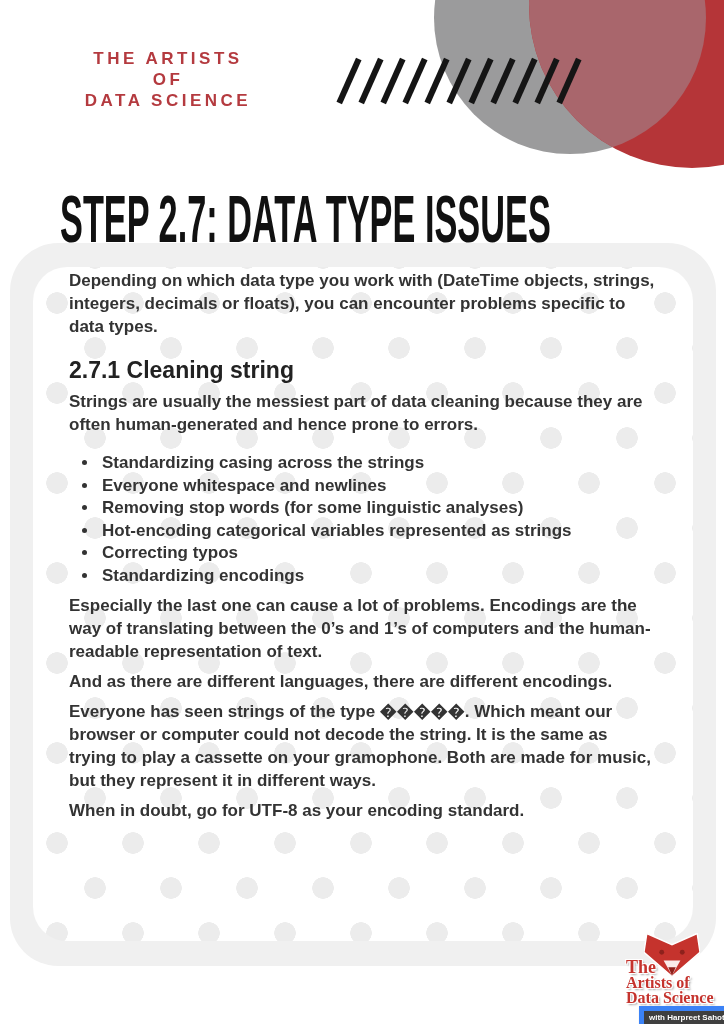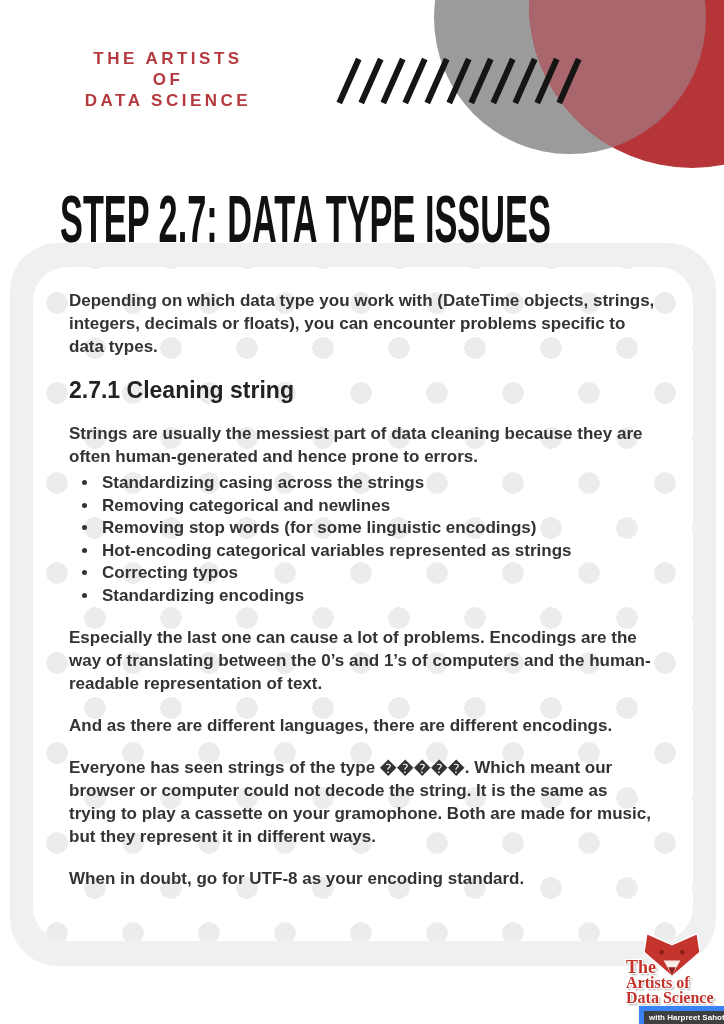--- a/index.html
+++ b/index.html
@@ -22,31 +22,31 @@
 
   
   .title { position:absolute; left:60px; top:186px; color:#111111; font-weight:bold;
            font-size:66px; line-height:1; white-space:nowrap; letter-spacing:0px;
            transform:scaleX(0.52); transform-origin:0 0; }
 
   
   .card { position:absolute; left:10px; top:243px; width:706px; height:723px;
           background:#f0f0f0; border-radius:48px; }
   .card-inner { position:absolute; left:23px; top:24px; right:23px; bottom:25px;
-          background:#ffffff; border-radius:34px; padding:22px 36px;
+          background:#ffffff; border-radius:34px; padding:2px 36px;
           background-image:
             radial-gradient(circle, #ececec 10.5px, rgba(0,0,0,0) 11px),
             radial-gradient(circle, #ececec 10.5px, rgba(0,0,0,0) 11px);
           background-size:76px 90px, 76px 90px;
           background-position:24px 36px, 62px 81px;
           color:#333333; font-weight:bold; font-size:17px; line-height:23px; }
-  .card-inner p { margin-top:19px; }
+  .card-inner p { margin-top:7px; }
   .card-inner p.first { margin-top:0; }
   .section-heading { margin-top:19px; font-size:23px; line-height:26px; color:#222222; }
-  .card-inner ul { margin-top:4px; padding-left:30px; }
+  .card-inner ul { margin-top:16px; padding-left:30px; }
   .card-inner li { line-height:22.5px; padding-left:3px; }
 
   
   .footer-logo { position:absolute; left:606px; top:930px; width:118px; height:94px; z-index:5; }
   .fox { position:absolute; left:38px; top:3px; width:56px; height:44px; }
   .fl-text { position:absolute; left:20px; top:30px;
              font-family:"Liberation Serif", serif; font-weight:bold; color:#c5332d;
              line-height:15px;
              text-shadow:-1px -1px 0 #fff, 1px -1px 0 #fff, -1px 1px 0 #fff,
                           1px 1px 0 #fff, 2px 2px 2px rgba(60,60,60,0.45); }
@@ -93,22 +93,22 @@
 
   <h1 class="title">STEP 2.7: DATA TYPE ISSUES</h1>
 
   <div class="card">
     <div class="card-inner">
       <p class="first">Depending on which data type you work with (DateTime objects, strings, integers, decimals or floats), you can encounter problems specific to data types.</p>
       <h2 class="section-heading">2.7.1 Cleaning string</h2>
       <p>Strings are usually the messiest part of data cleaning because they are often human-generated and hence prone to errors.</p>
       <ul>
         <li>Standardizing casing across the strings</li>
-        <li>Removing categorical and newlines</li>
-        <li>Removing stop words (for some linguistic encodings)</li>
+        <li>Everyone whitespace and newlines</li>
+        <li>Removing stop words (for some linguistic analyses)</li>
         <li>Hot-encoding categorical variables represented as strings</li>
         <li>Correcting typos</li>
         <li>Standardizing encodings</li>
       </ul>
       <p>Especially the last one can cause a lot of problems. Encodings are the way of translating between the 0’s and 1’s of computers and the human-readable representation of text.</p>
       <p>And as there are different languages, there are different encodings.</p>
       <p>Everyone has seen strings of the type �����. Which meant our browser or computer could not decode the string. It is the same as trying to play a cassette on your gramophone. Both are made for music, but they represent it in different ways.</p>
       <p>When in doubt, go for UTF-8 as your encoding standard.</p>
     </div>
   </div>

